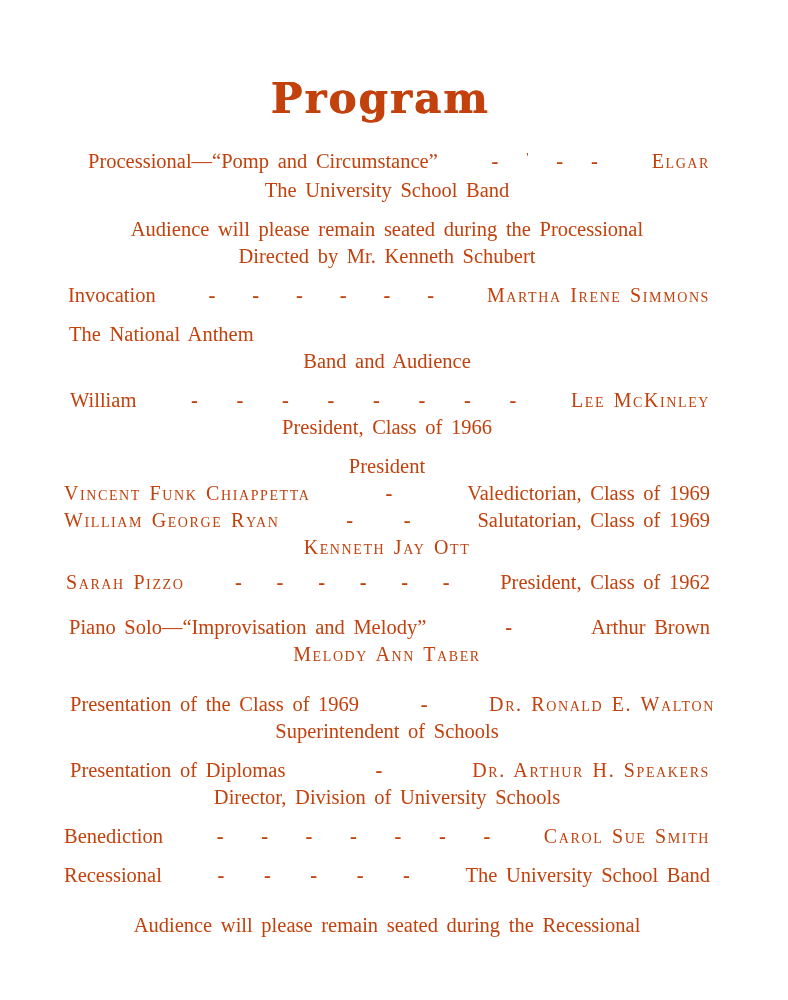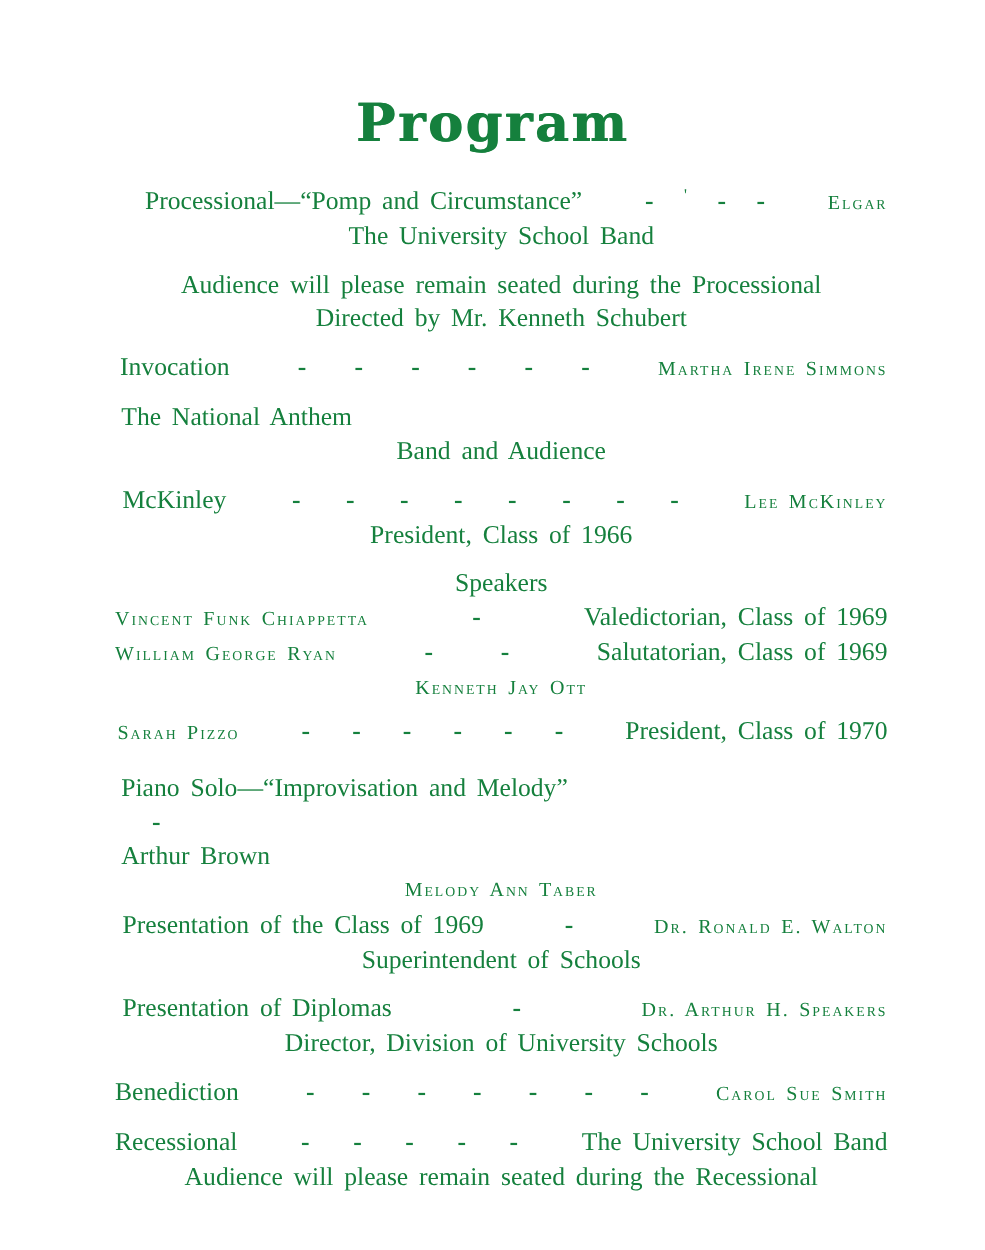--- a/index.html
+++ b/index.html
@@ -5,25 +5,25 @@
   html, body {
     margin: 0;
     padding: 0;
     background: #ffffff;
   }
   .page {
     position: relative;
     width: 788px;
     height: 1000px;
     background: #ffffff;
-    color: #15803d;
+    color: #c2410c;
     font-family: "Liberation Serif", "DejaVu Serif", serif;
     overflow: hidden;
     box-sizing: border-box;
-    padding: 74px 78px 0 92px;
+    padding: 74px 78px 0 64px;
   }
   .title {
     margin: 0 14px 24px 0;
     text-align: center;
     font-family: "DejaVu Serif", serif;
     font-size: 42px;
     line-height: 50px;
     font-weight: 700;
     letter-spacing: 2px;
     text-shadow: 0.7px 0 0 currentColor;
@@ -46,27 +46,27 @@
   .dash { font-weight: 600; }
   .artifact {
     font-size: 13px;
     position: relative;
     top: -7px;
   }
   .sc {
     font-variant: small-caps;
     letter-spacing: 1.6px;
     word-spacing: 2px;
-    font-size: 16px;
+    font-size: 20px;
   }
   .center { text-align: center; }
-  .gap-xs  { margin-top: 1px; gap: 37px; }
+  .gap-xs  { margin-top: 23px; gap: 37px; }
   .gap-sm  { margin-top: 8px; justify-content: center; }
   .gap-med { margin-top: 12px; }
-  .gap-lg  { margin-top: 18px; flex-direction: column; }
+  .gap-lg  { margin-top: 18px; }
 </style>
 </head>
 <body>
 
 <div class="page">
   <h1 class="title">Program</h1>
   <div id="program-lines">
       <div class="line row" style="padding-left: 24px; gap: 10px;">
         <span class="label">Processional—“Pomp and Circumstance”</span>
         <span class="dashes">
@@ -88,35 +88,35 @@
           <span class="dash">-</span>
           <span class="dash">-</span>
           <span class="dash">-</span>
           <span class="dash">-</span>
         </span>
         <span class="name sc">Martha Irene Simmons</span>
       </div>
       <div class="line left-line gap-med" style="padding-left: 5px;">The National Anthem</div>
       <div class="line center">Band and Audience</div>
       <div class="line row gap-med" style="padding-left: 6px;">
-        <span class="label">McKinley</span>
+        <span class="label">William</span>
         <span class="dashes">
           <span class="dash">-</span>
           <span class="dash">-</span>
           <span class="dash">-</span>
           <span class="dash">-</span>
           <span class="dash">-</span>
           <span class="dash">-</span>
           <span class="dash">-</span>
           <span class="dash">-</span>
         </span>
         <span class="name sc">Lee McKinley</span>
       </div>
       <div class="line center">President, Class of 1966</div>
-      <div class="line center gap-med">Speakers</div>
+      <div class="line center gap-med">President</div>
       <div class="line row">
         <span class="label sc">Vincent Funk Chiappetta</span>
         <span class="dashes">
           <span class="dash">-</span>
         </span>
         <span class="name">Valedictorian, Class of 1969</span>
       </div>
       <div class="line row">
         <span class="label sc">William George Ryan</span>
         <span class="dashes">
@@ -129,21 +129,21 @@
       <div class="line row gap-sm" style="padding-left: 2px;">
         <span class="label sc">Sarah Pizzo</span>
         <span class="dashes">
           <span class="dash">-</span>
           <span class="dash">-</span>
           <span class="dash">-</span>
           <span class="dash">-</span>
           <span class="dash">-</span>
           <span class="dash">-</span>
         </span>
-        <span class="name">President, Class of 1970</span>
+        <span class="name">President, Class of 1962</span>
       </div>
       <div class="line row gap-lg" style="padding-left: 5px;">
         <span class="label">Piano Solo—“Improvisation and Melody”</span>
         <span class="dashes">
           <span class="dash">-</span>
         </span>
         <span class="name">Arthur Brown</span>
       </div>
       <div class="line center sc">Melody Ann Taber</div>
       <div class="line row gap-xs" style="padding-left: 6px;">

